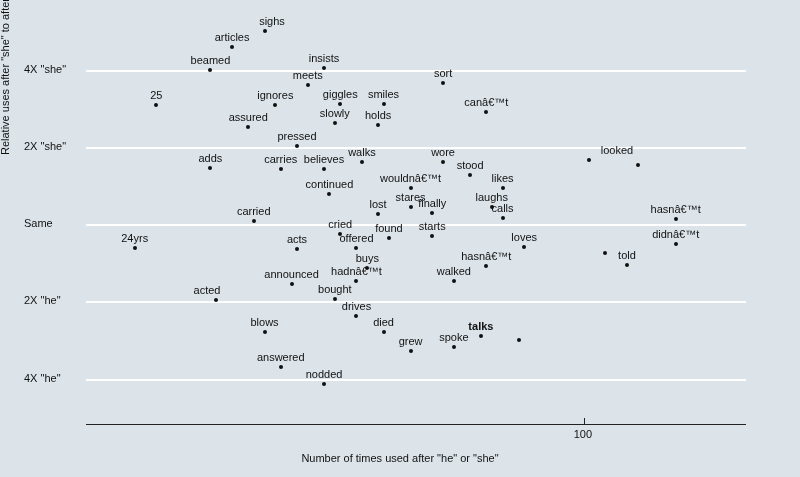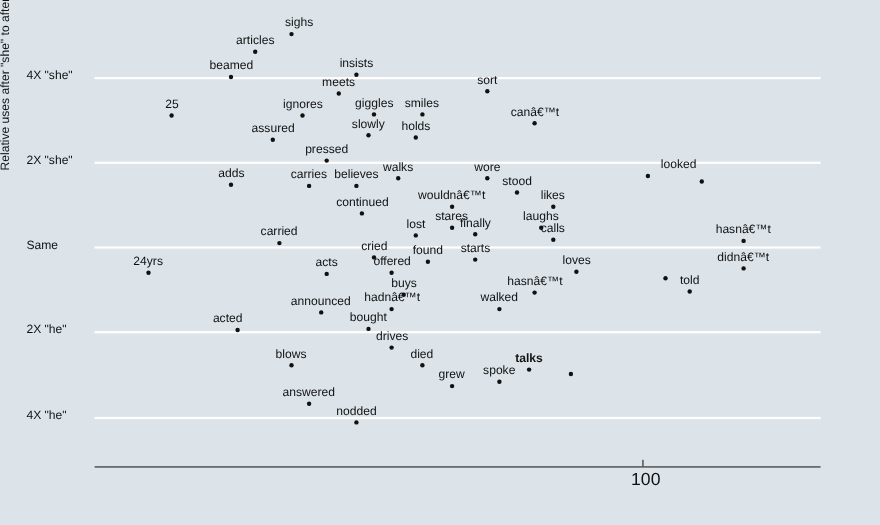--- a/index.html
+++ b/index.html
@@ -47,21 +47,21 @@
   }
   .ytick-label {
     position: absolute;
     font-size: 11px;
     color: #111111;
     text-align: left;
     white-space: nowrap;
   }
   .xtick-label {
     position: absolute;
-    font-size: 16px;
+    font-size: 11px;
     color: #111111;
     white-space: nowrap;
   }
   .xtick-mark {
     position: absolute;
     width: 1px;
     height: 6px;
     background: #222222;
   }
   #x-axis-title {
@@ -231,15 +231,16 @@
       <div class="point" style="left: 324.59px; top: 315.089px;"></div>
       <div class="point-label" style="left: 324.59px; top: 311.089px;">grew</div>
       <div class="point" style="left: 367.869px; top: 311.228px;"></div>
       <div class="point-label" style="left: 367.869px; top: 307.228px;">spoke</div>
       <div class="point" style="left: 194.754px; top: 330.535px;"></div>
       <div class="point-label" style="left: 194.754px; top: 326.535px;">answered</div>
       <div class="point" style="left: 238.033px; top: 348.297px;"></div>
       <div class="point-label" style="left: 238.033px; top: 344.297px;">nodded</div>
     </div>
 
+  <div id="x-axis-title">Number of times used after "he" or "she"</div>
   <div id="y-axis-title">Relative uses after "she" to after "he"</div>
 
 </div>
 
 </body></html>

